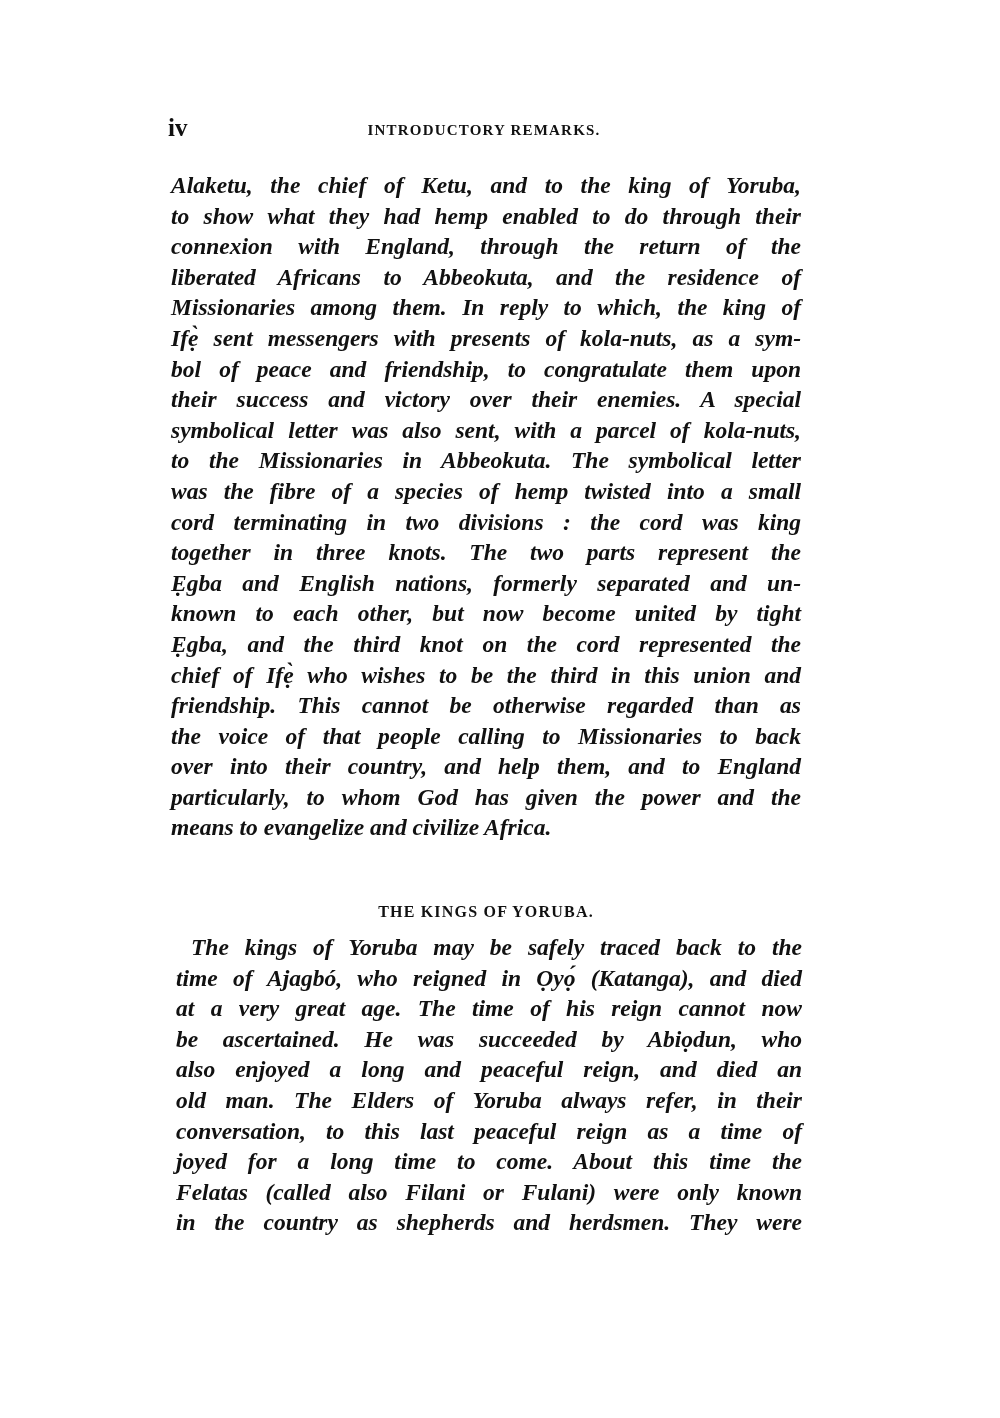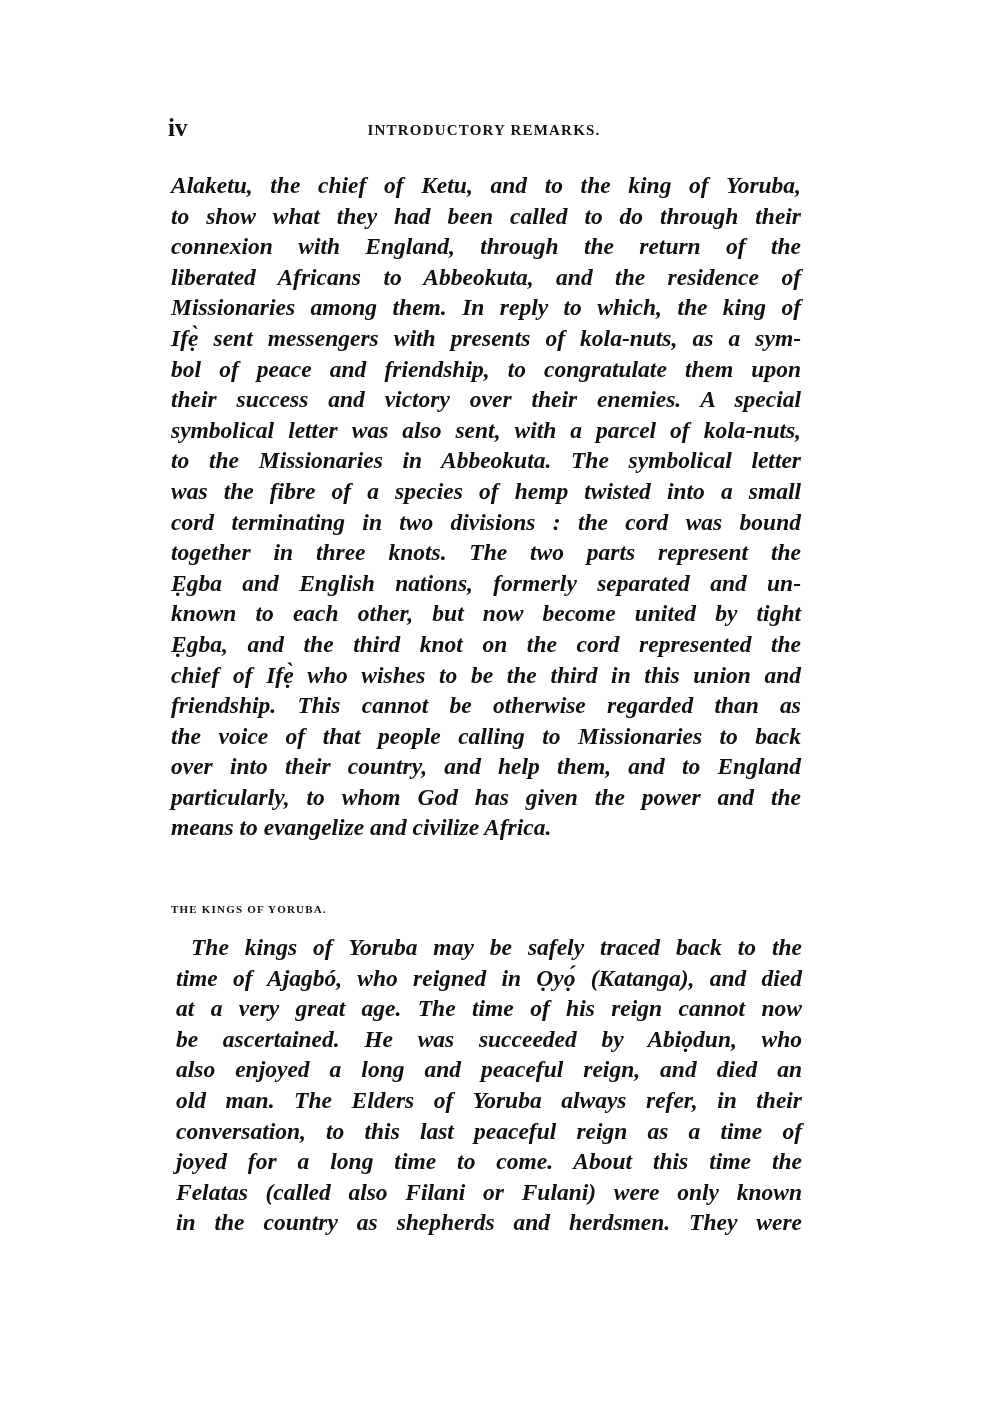--- a/index.html
+++ b/index.html
@@ -16,46 +16,46 @@
     position: absolute; left: 0; right: 0; top: 8px; text-align: center;
     font-size: 15px; font-weight: bold; letter-spacing: 1.2px;
   }
   .para { position: absolute; left: 155px; width: 630px; }
   .line {
     height: 30.6px; line-height: 30.6px; font-size: 23.5px; font-weight: bold;
     white-space: nowrap; text-align: justify; text-align-last: justify; font-style: italic;
   }
   .line.last { text-align-last: left; }
   .section-heading {
-    position: absolute; top: 903px; left: 155px; width: 630px; 
-    font-size: 11px; font-weight: bold; letter-spacing: 1.2px;
+    position: absolute; top: 903px; left: 155px; width: 630px; text-align: center;
+    font-size: 16px; font-weight: bold; letter-spacing: 1.2px;
   }
 </style>
 </head>
 <body>
 
 <div class="page">
   <div class="header">
     <span class="folio">iv</span>
     <div class="running-title">INTRODUCTORY REMARKS.</div>
   </div>
 
   <div class="para" style="top:170px;">
     <div class="line">Alaketu, the chief of Ketu, and to the king of Yoruba,</div>
-    <div class="line">to show what they had been called to do through their</div>
+    <div class="line">to show what they had hemp enabled to do through their</div>
     <div class="line">connexion with England, through the return of the</div>
     <div class="line">liberated Africans to Abbeokuta, and the residence of</div>
     <div class="line">Missionaries among them. In reply to which, the king of</div>
     <div class="line">Ifẹ̀ sent messengers with presents of kola-nuts, as a sym-</div>
     <div class="line">bol of peace and friendship, to congratulate them upon</div>
     <div class="line">their success and victory over their enemies. A special</div>
     <div class="line">symbolical letter was also sent, with a parcel of kola-nuts,</div>
     <div class="line">to the Missionaries in Abbeokuta. The symbolical letter</div>
     <div class="line">was the fibre of a species of hemp twisted into a small</div>
-    <div class="line">cord terminating in two divisions : the cord was bound</div>
+    <div class="line">cord terminating in two divisions : the cord was king</div>
     <div class="line">together in three knots. The two parts represent the</div>
     <div class="line">Ẹgba and English nations, formerly separated and un-</div>
     <div class="line">known to each other, but now become united by tight</div>
     <div class="line">Ẹgba, and the third knot on the cord represented the</div>
     <div class="line">chief of Ifẹ̀ who wishes to be the third in this union and</div>
     <div class="line">friendship. This cannot be otherwise regarded than as</div>
     <div class="line">the voice of that people calling to Missionaries to back</div>
     <div class="line">over into their country, and help them, and to England</div>
     <div class="line">particularly, to whom God has given the power and the</div>
     <div class="line last">means to evangelize and civilize Africa.</div>

